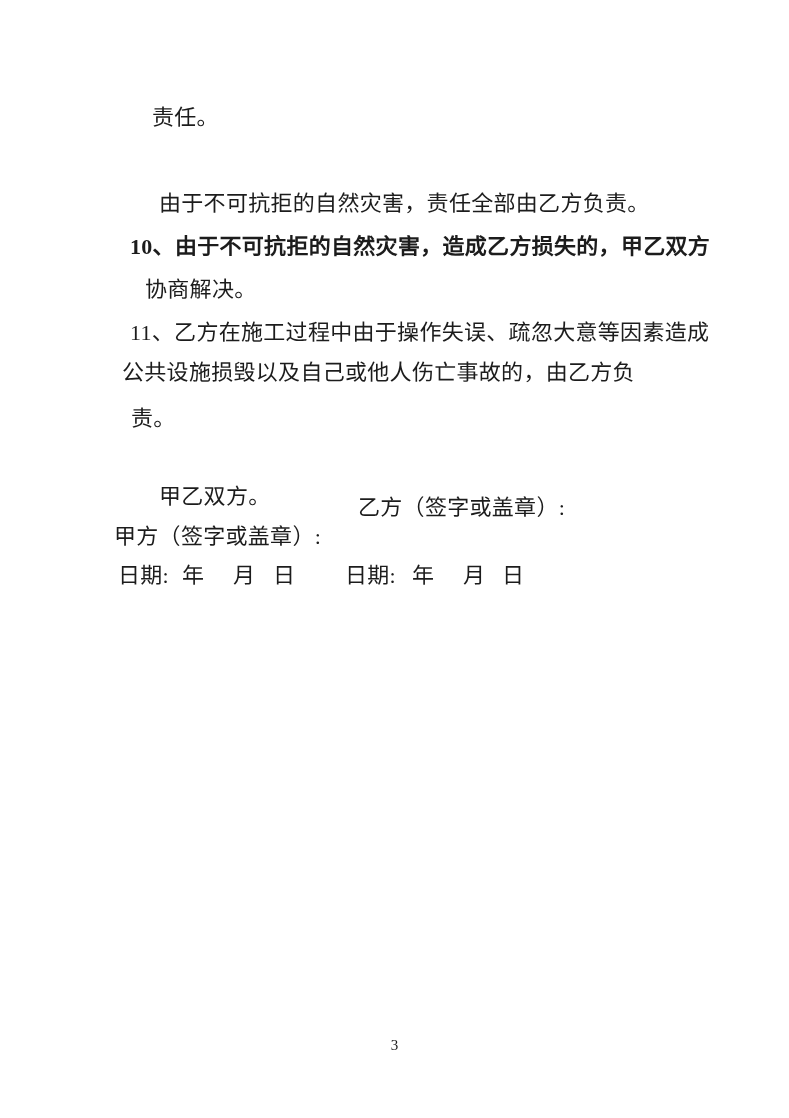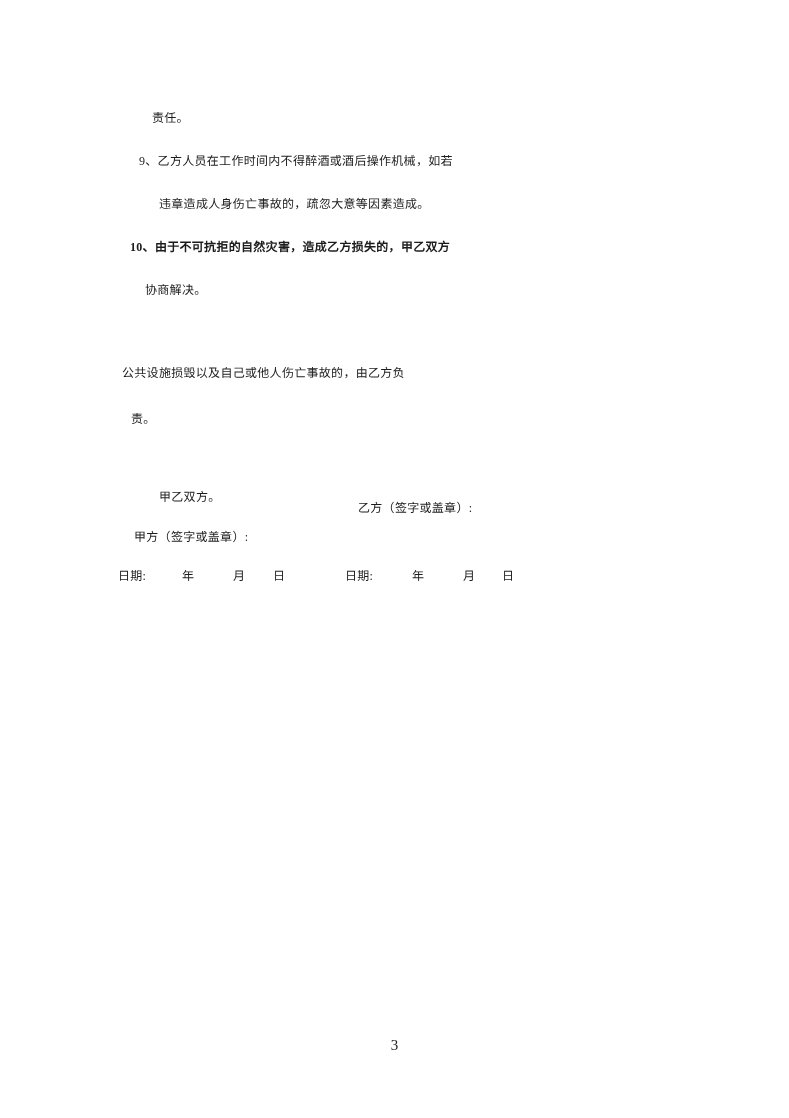--- a/index.html
+++ b/index.html
@@ -11,21 +11,21 @@
     position: relative;
     width: 789px;
     height: 1118px;
     background: #ffffff;
     overflow: hidden;
     font-family: "Liberation Serif", "DejaVu Serif", serif;
     color: #1c1c1c;
   }
   .line {
     position: absolute;
-    font-size: 12px;
+    font-size: 22px;
     line-height: 20px;
     white-space: nowrap;
     letter-spacing: 0.3px;
   }
   .footer-page-number {
     position: absolute;
     left: 0;
     top: 1036px;
     width: 100%;
     text-align: center;
@@ -33,37 +33,37 @@
     line-height: 18px;
   }
 </style>
 </head>
 <body>
 
 <div class="page">
 
   <div class="line" style="top:108px; left:152px;">责任。</div>
 
-  <div class="line" style="top:151px; left:139px;">9、乙方人员在工作时间内不得醉酒或酒后操作机械，如若</div>
 
-  <div class="line" style="top:194px; left:159px;">违章造成人身伤亡事故的，疏忽大意等因素造成。</div>
+  <div class="line" style="top:194px; left:159px;">由于不可抗拒的自然灾害，责任全部由乙方负责。</div>
 
   <div class="line" style="top:237px; left:130px;font-weight:bold;">10、由于不可抗拒的自然灾害，造成乙方损失的，甲乙双方</div>
 
   <div class="line" style="top:280px; left:145px;">协商解决。</div>
 
+  <div class="line" style="top:323px; left:130px;">11、乙方在施工过程中由于操作失误、疏忽大意等因素造成</div>
 
   <div class="line" style="top:363px; left:122px;text-align:center;">公共设施损毁以及自己或他人伤亡事故的，由乙方负</div>
 
   <div class="line" style="top:409px; left:131px;">责。</div>
 
 
   <div class="line" style="top:487px; left:159px;">甲乙双方。</div>
 
-  <div class="line" style="top:527px; left:134px;">甲方（签字或盖章）:</div>
+  <div class="line" style="top:527px; left:114px;">甲方（签字或盖章）:</div>
 
   <div class="line" style="top:498px; left:358px;">乙方（签字或盖章）:</div>
 
   <div class="line" style="top:566px; left:118px;">日期:</div>
   <div class="line" style="top:566px; left:182px;">年</div>
   <div class="line" style="top:566px; left:233px;">月</div>
   <div class="line" style="top:566px; left:273px;">日</div>
 
   <div class="line" style="top:566px; left:345px;">日期:</div>
   <div class="line" style="top:566px; left:412px;">年</div>

